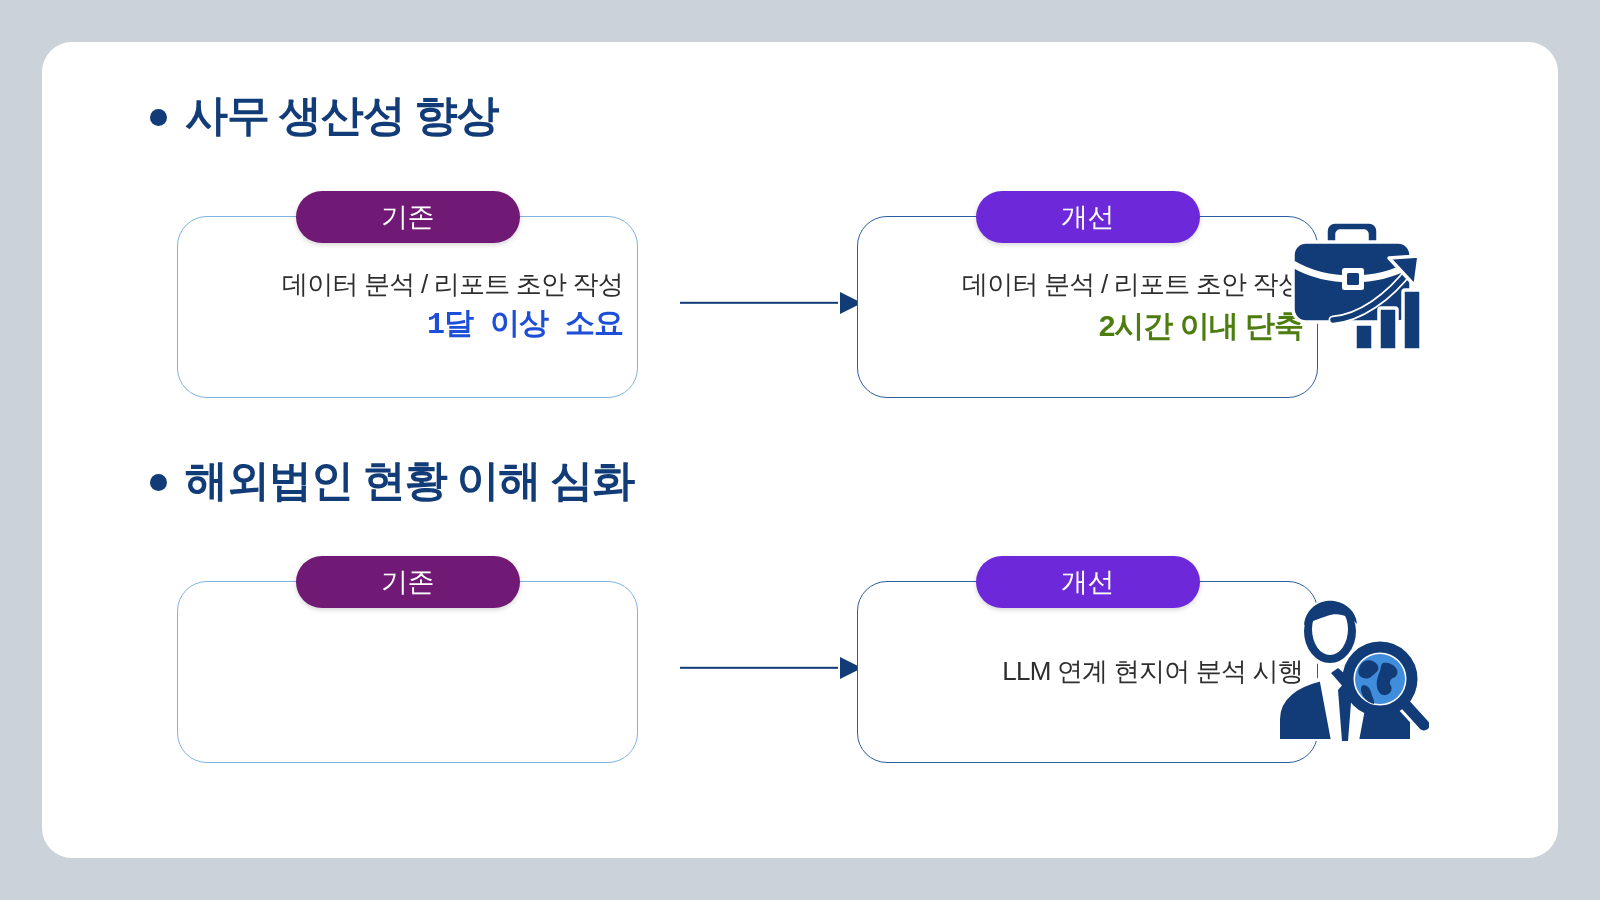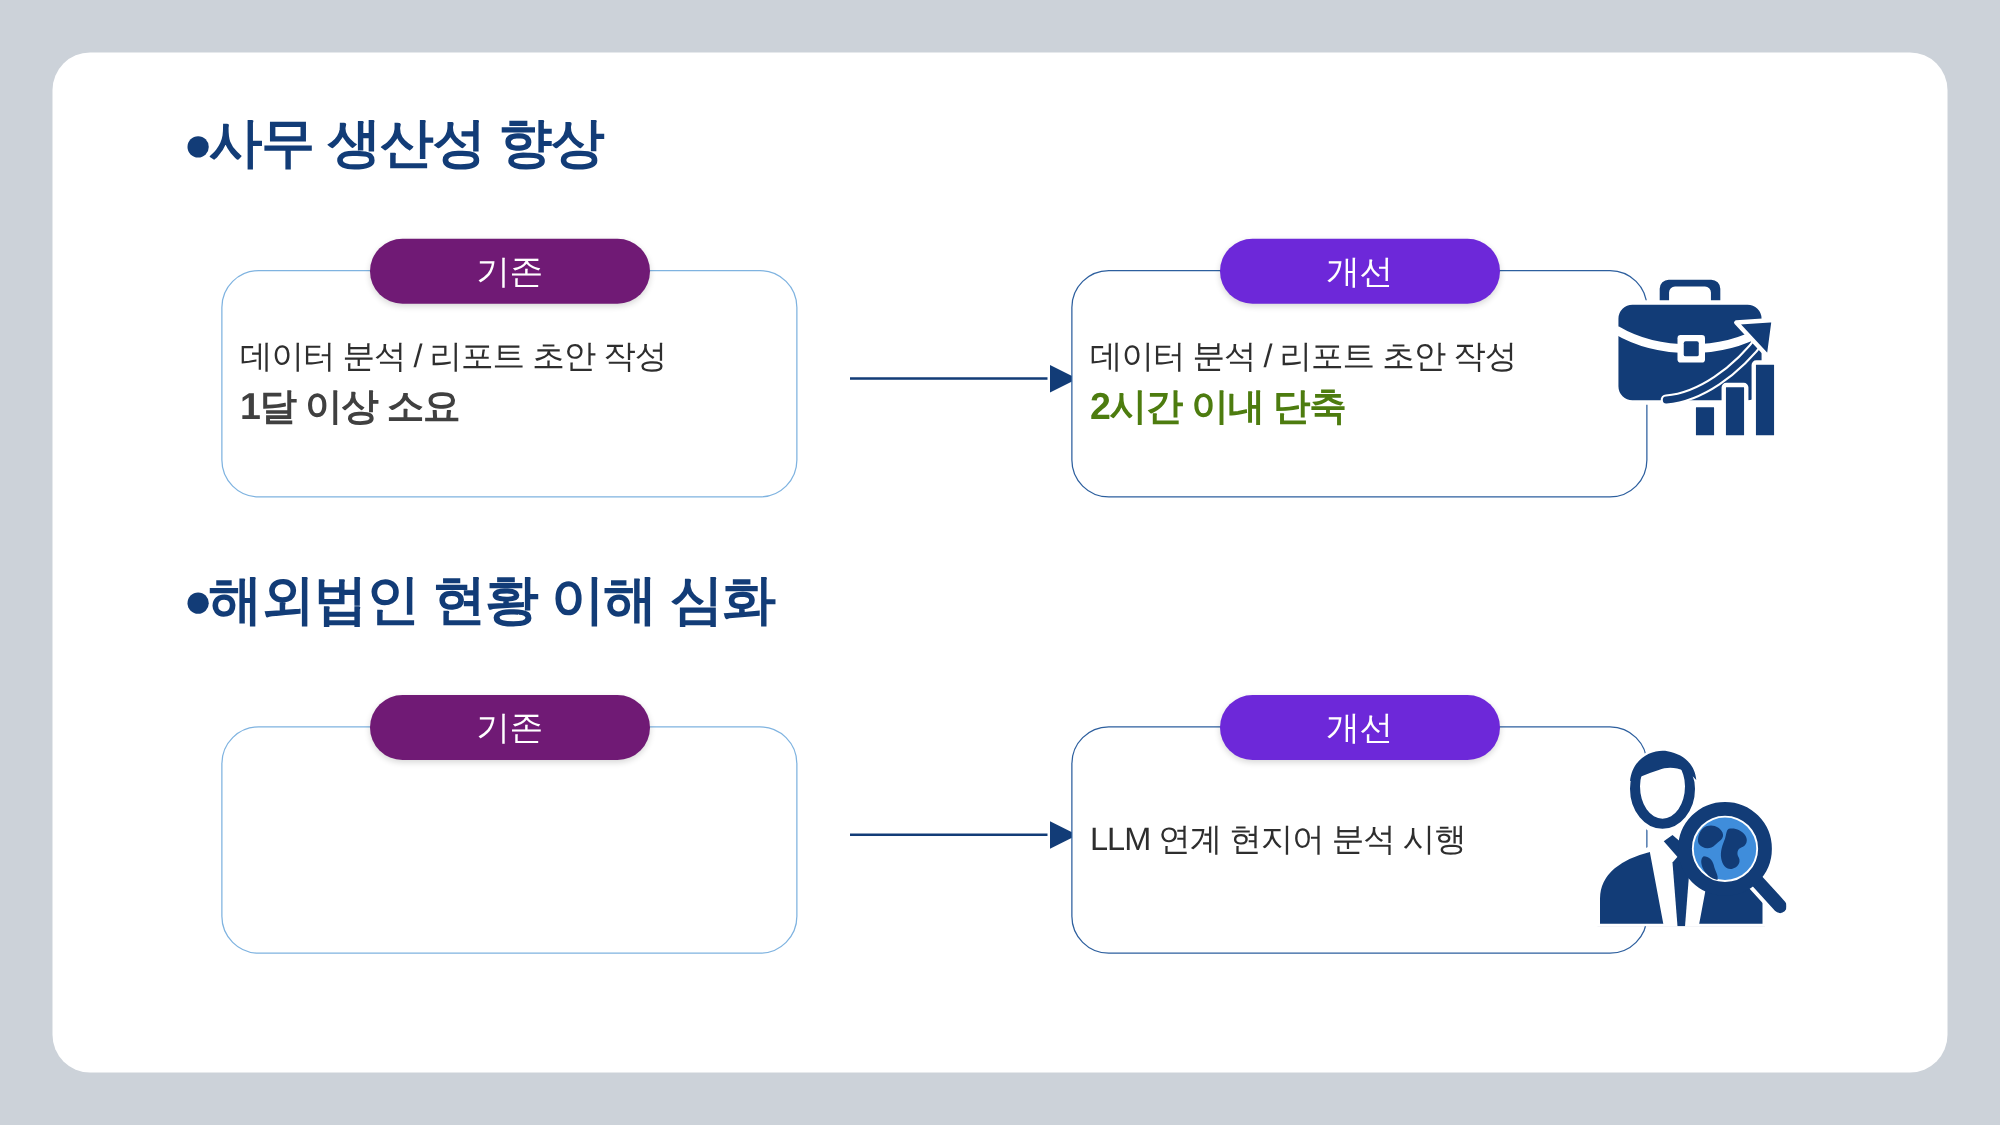--- a/index.html
+++ b/index.html
@@ -33,21 +33,22 @@
   }
   .section-1 { top: 50px; }
   .section-2 { top: 415px; }
 
   .section-heading {
     position: absolute;
     left: 108px;
     top: 0;
     display: flex;
     align-items: center;
-    gap: 0;
+    gap: 18px;
+    font-family: Liberation Serif, serif;
   }
   .bullet-dot {
     width: 17px;
     height: 17px;
     border-radius: 50%;
     background: #123c77;
     flex: none;
     margin-top: 4px;
   }
   .heading-text {
@@ -85,40 +86,40 @@
     left: 815px;
     border: 1.8px solid #2d5f9e;
   }
 
   .card-body {
     position: absolute;
     left: 0;
     right: 0;
     top: 50%;
     transform: translateY(-50%);
-    text-align: left;
+    text-align: right;
     padding: 0 14px;
     box-sizing: border-box;
   }
   .card-line-1 {
     font-size: 26px;
     color: #2e2e2e;
     letter-spacing: -0.8px;
     line-height: 1.38;
     white-space: nowrap;
   }
   .card-line-2 {
     font-size: 30px;
     font-weight: 700;
     letter-spacing: -1px;
     line-height: 1.38;
     white-space: nowrap;
     margin-top: 2px;
   }
-  .card-before .card-line-2 { color: #404040; }
+  .card-before .card-line-2 { color: #1d4ed8; font-family: Liberation Mono, monospace; }
   .card-after  .card-line-2 { color: #4d7c0f; }
 
   
   .badge {
     position: absolute;
     top: -26px;
     left: 50%;
     transform: translateX(-50%);
     width: 224px;
     height: 52px;

